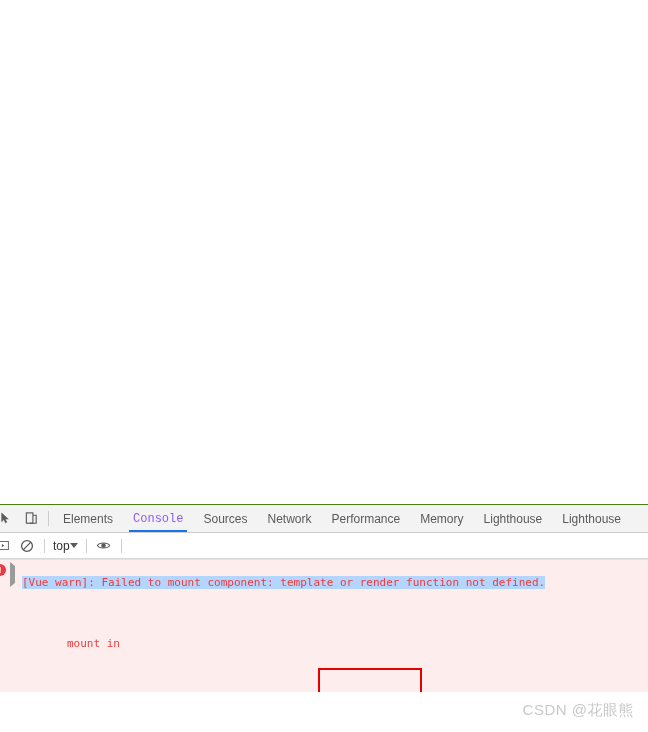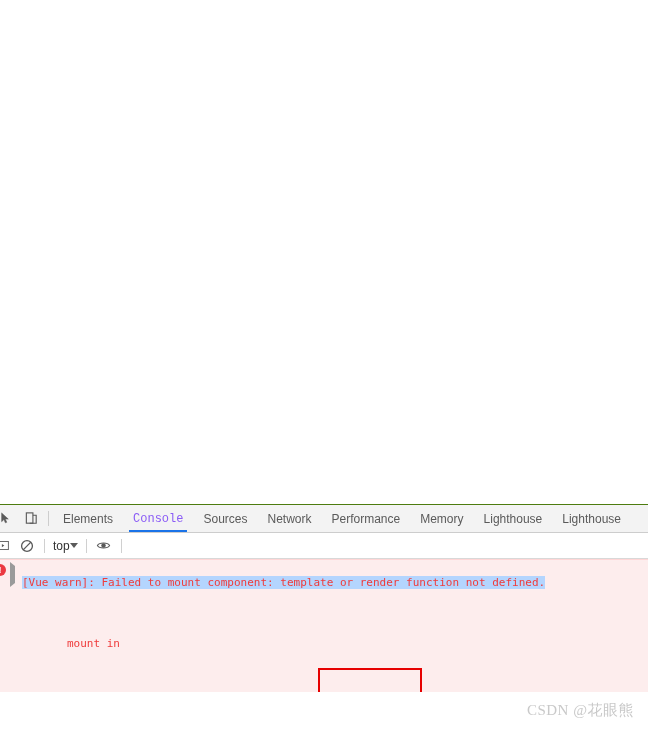--- a/index.html
+++ b/index.html
@@ -224,21 +224,21 @@
     position: absolute;
     left: 0; top: 693px;
     width: 648px;
     height: 39px;
     background: #ffffff;
   }
   #watermark {
     position: absolute;
     right: 14px;
     top: 701px;
-    font-family: Liberation Serif, serif;
+    font-family: Liberation Sans, sans-serif;
     font-size: 15px;
     color: #c9c9c9;
     letter-spacing: 0.5px;
     user-select: none;
   }
 
   svg { display: block; }
 </style>
 </head>
 <body>

